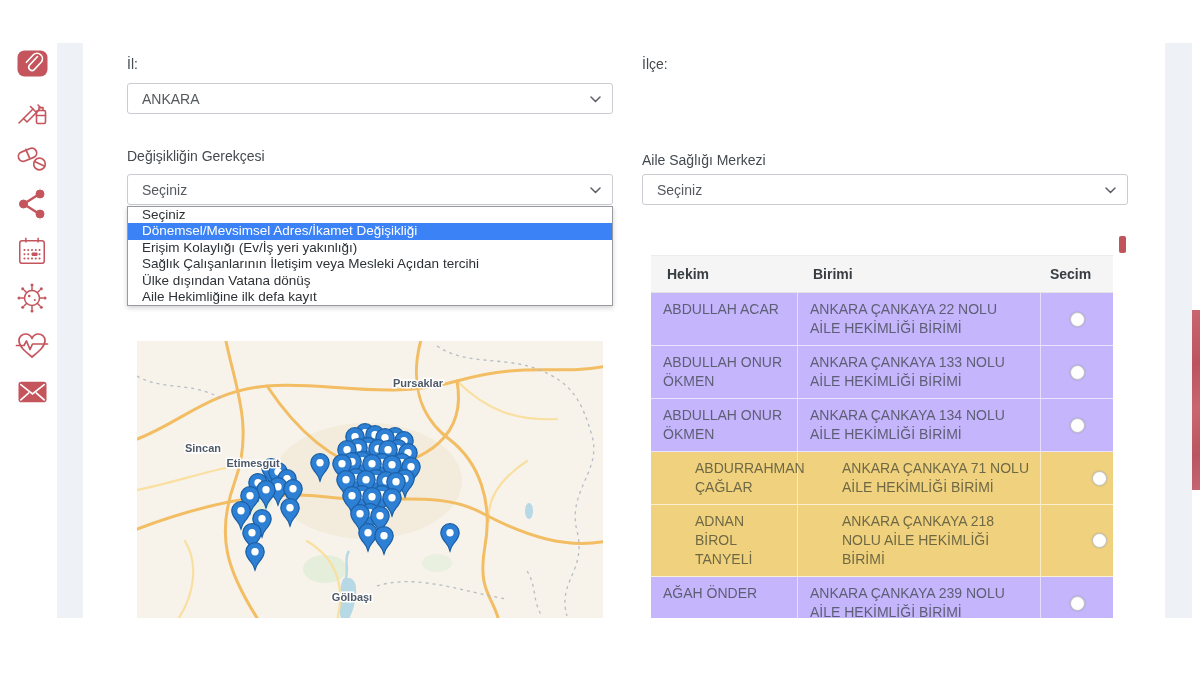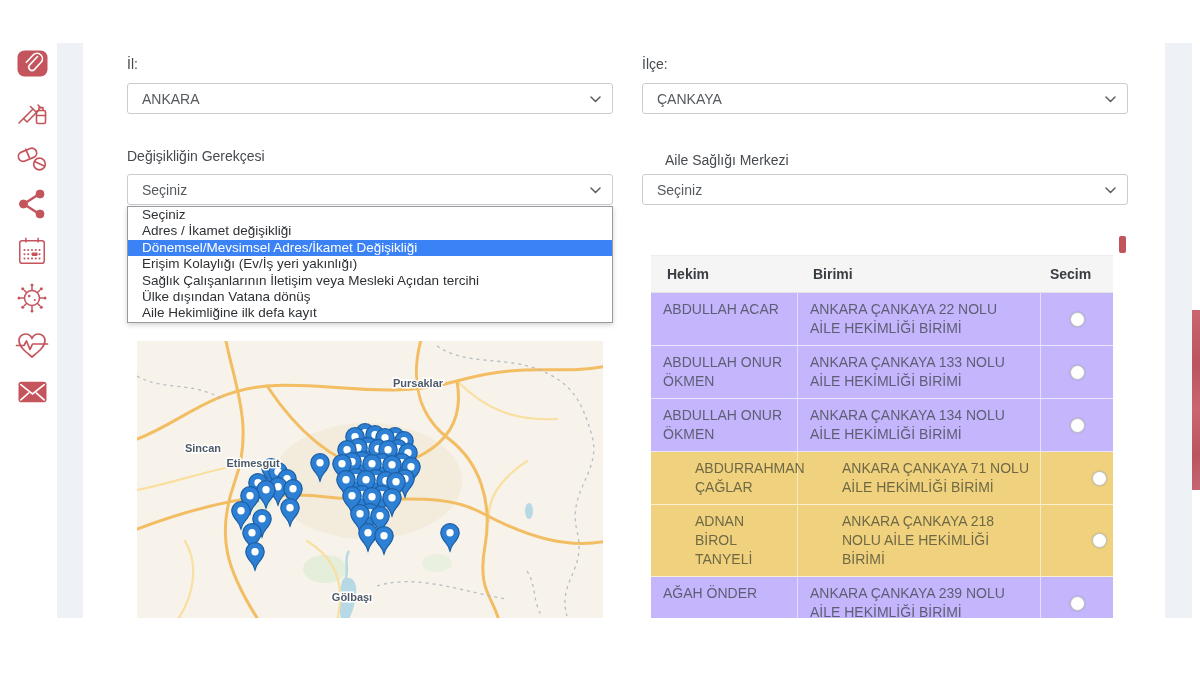--- a/index.html
+++ b/index.html
@@ -170,45 +170,38 @@
   </div>
 
   <div class="field-label" style="left:127px; top:56px;">İl:</div>
   <div class="select" style="left:127px; top:83px;">
     <span>ANKARA</span>
     <svg class="chev" width="11" height="7" viewBox="0 0 11 7">
         <path d="M1 1 L5.5 5.5 L10 1" stroke="#5b5f64" stroke-width="1.5" fill="none" stroke-linecap="round"></path>
       </svg>
   </div>
   <div class="field-label" style="left:642px; top:56px;">İlçe:</div>
-  <div class="select" style="left:642px; top:83px;">
-    <span>ÇANKAYA</span>
-    <svg class="chev" width="11" height="7" viewBox="0 0 11 7">
-        <path d="M1 1 L5.5 5.5 L10 1" stroke="#5b5f64" stroke-width="1.5" fill="none" stroke-linecap="round"></path>
-      </svg>
-  </div>
 
   <div class="field-label" style="left:127px; top:148px;">Değişikliğin Gerekçesi</div>
   <div class="select" style="left:127px; top:174px;">
     <span>Seçiniz</span>
     <svg class="chev" width="11" height="7" viewBox="0 0 11 7">
         <path d="M1 1 L5.5 5.5 L10 1" stroke="#5b5f64" stroke-width="1.5" fill="none" stroke-linecap="round"></path>
       </svg>
   </div>
-  <div class="field-label" style="left:642px; top:152px;margin-left:23px;">Aile Sağlığı Merkezi</div>
+  <div class="field-label" style="left:642px; top:152px;">Aile Sağlığı Merkezi</div>
   <div class="select" style="left:642px; top:174px;">
     <span>Seçiniz</span>
     <svg class="chev" width="11" height="7" viewBox="0 0 11 7">
         <path d="M1 1 L5.5 5.5 L10 1" stroke="#5b5f64" stroke-width="1.5" fill="none" stroke-linecap="round"></path>
       </svg>
   </div>
 
   <div id="reason-listbox">
       <div class="opt">Seçiniz</div>
-      <div class="opt">Adres / İkamet değişikliği</div>
       <div class="opt hl">Dönemsel/Mevsimsel Adres/İkamet Değişikliği</div>
       <div class="opt">Erişim Kolaylığı (Ev/İş yeri yakınlığı)</div>
       <div class="opt">Sağlık Çalışanlarının İletişim veya Mesleki Açıdan tercihi</div>
       <div class="opt">Ülke dışından Vatana dönüş</div>
       <div class="opt">Aile Hekimliğine ilk defa kayıt</div>
     </div>
 
   <div id="map">
     <svg id="map-svg" width="466" height="277" viewBox="0 0 466 277">
       <rect x="0" y="0" width="466" height="277" fill="#f7f3ea"></rect>

